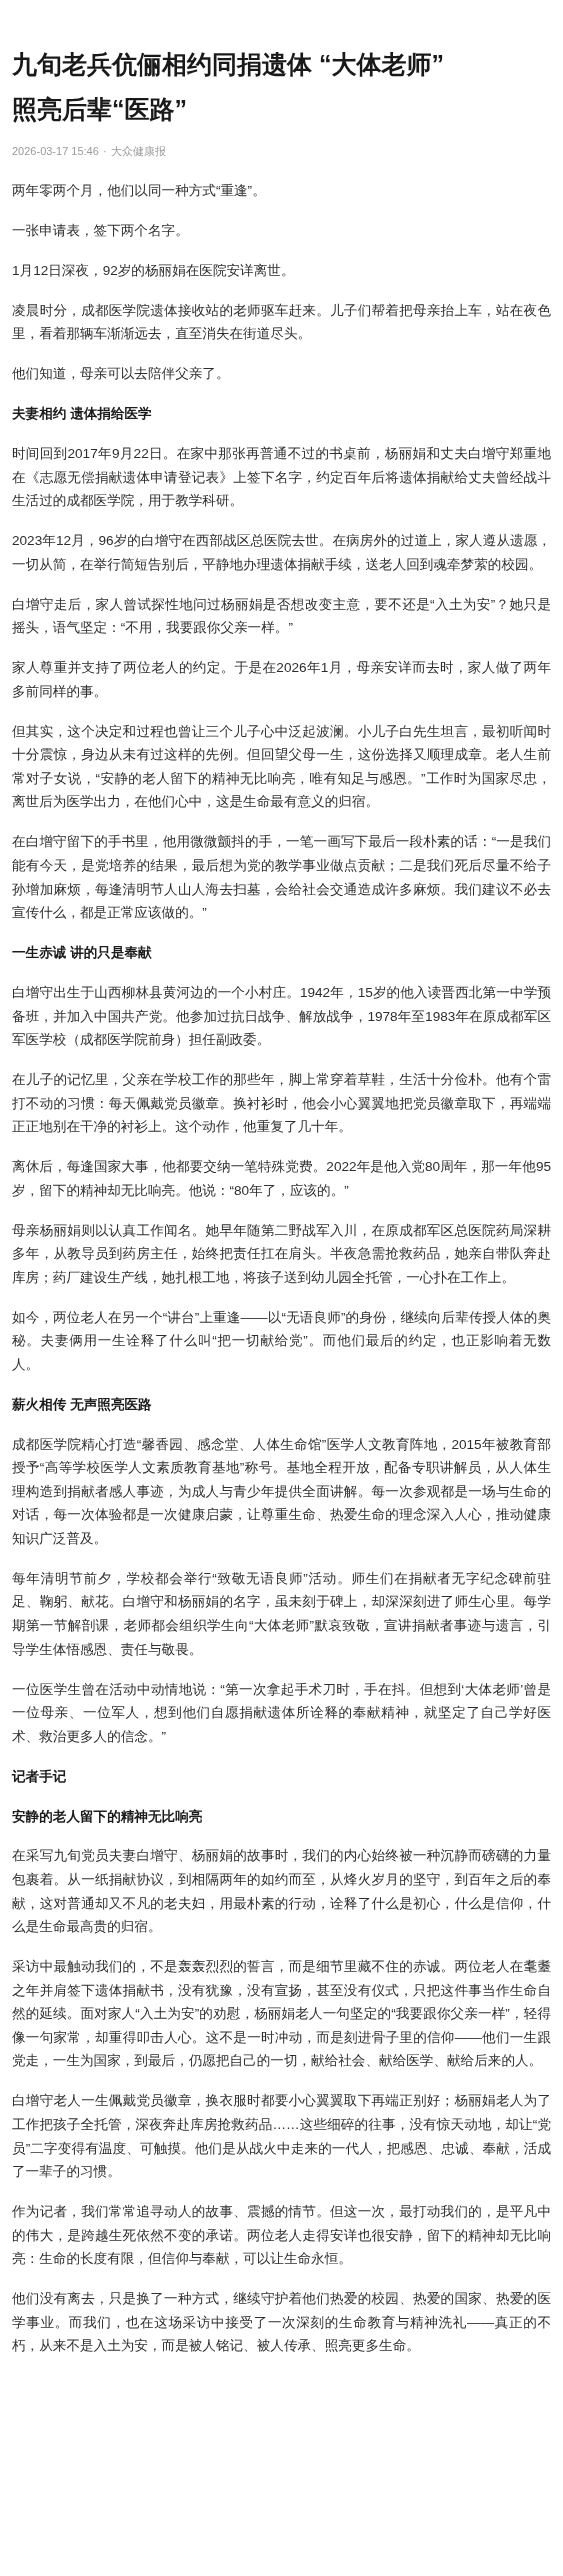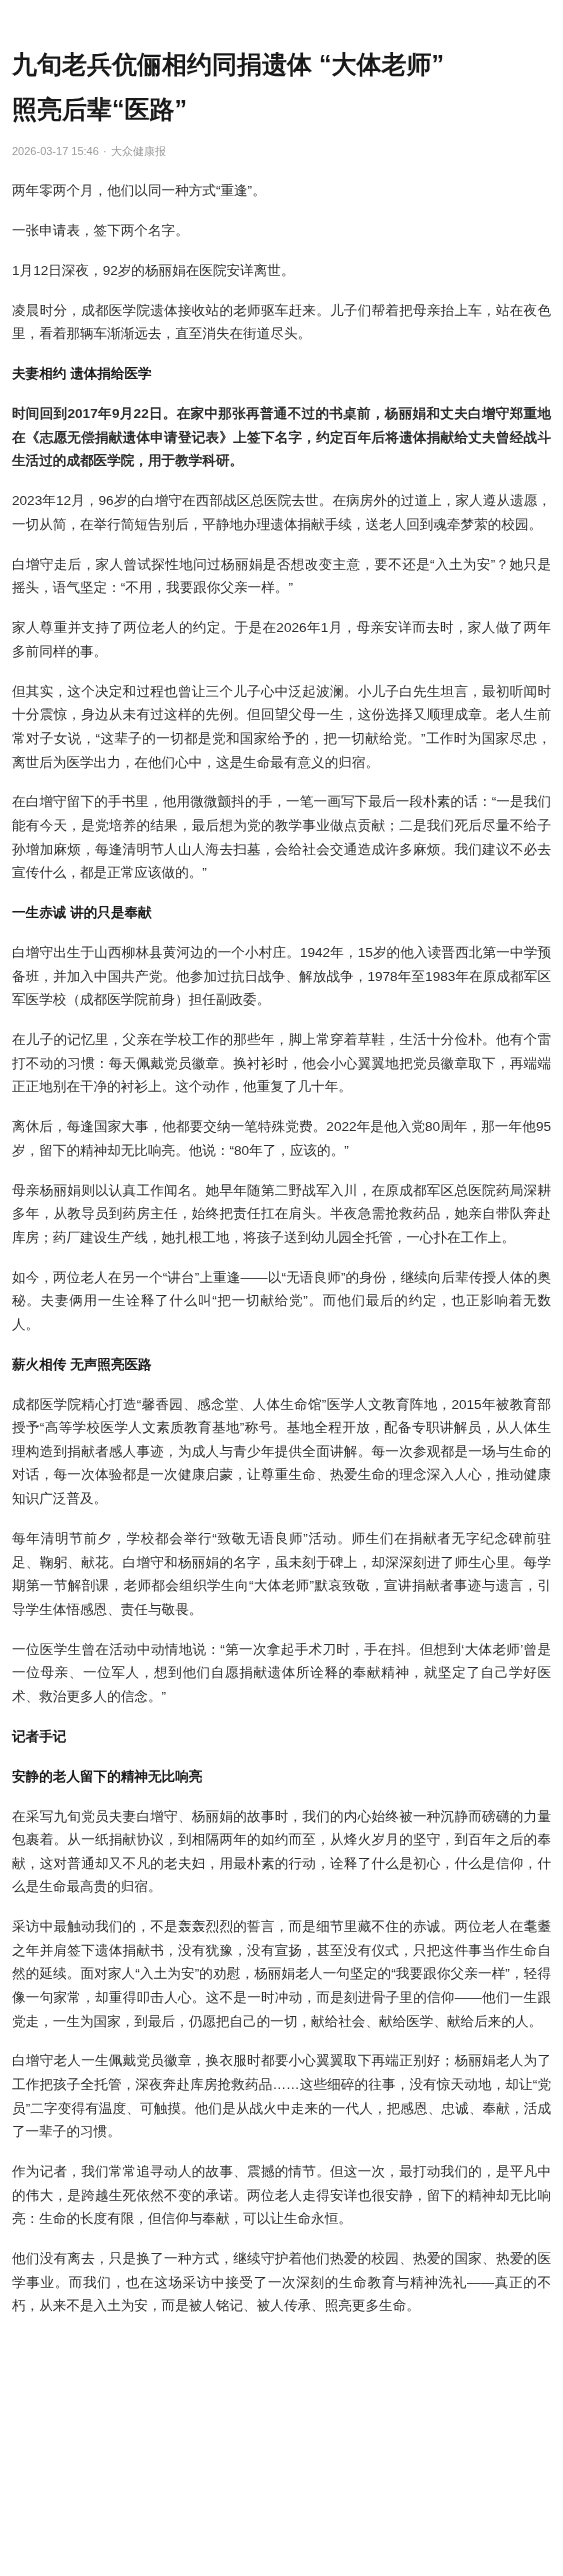--- a/index.html
+++ b/index.html
@@ -79,26 +79,27 @@
 
   <div class="article-meta" style="color: rgb(155, 155, 155);">
     <span class="meta-date">2026-03-17 15:46</span><span class="meta-sep">·</span><span class="meta-source">大众健康报</span>
   </div>
 
   <div class="article-body" id="article-body">
       <p style="color: rgb(46, 46, 46);">两年零两个月，他们以同一种方式“重逢”。</p>
       <p style="color: rgb(46, 46, 46);">一张申请表，签下两个名字。</p>
       <p style="color: rgb(46, 46, 46);">1月12日深夜，92岁的杨丽娟在医院安详离世。</p>
       <p style="color: rgb(46, 46, 46);">凌晨时分，成都医学院遗体接收站的老师驱车赶来。儿子们帮着把母亲抬上车，站在夜色里，看着那辆车渐渐远去，直至消失在街道尽头。</p>
+      <p style="color: rgb(46, 46, 46);">他们知道，母亲可以去陪伴父亲了。</p>
       <h2>夫妻相约 遗体捐给医学</h2>
-      <p style="color: rgb(46, 46, 46); font-weight: bold;">时间回到2017年9月22日。在家中那张再普通不过的书桌前，杨丽娟和丈夫白增守郑重地在《志愿无偿捐献遗体申请登记表》上签下名字，约定百年后将遗体捐献给丈夫曾经战斗生活过的成都医学院，用于教学科研。</p>
+      <p style="color: rgb(46, 46, 46);">时间回到2017年9月22日。在家中那张再普通不过的书桌前，杨丽娟和丈夫白增守郑重地在《志愿无偿捐献遗体申请登记表》上签下名字，约定百年后将遗体捐献给丈夫曾经战斗生活过的成都医学院，用于教学科研。</p>
       <p style="color: rgb(46, 46, 46);">2023年12月，96岁的白增守在西部战区总医院去世。在病房外的过道上，家人遵从遗愿，一切从简，在举行简短告别后，平静地办理遗体捐献手续，送老人回到魂牵梦萦的校园。</p>
       <p style="color: rgb(46, 46, 46);">白增守走后，家人曾试探性地问过杨丽娟是否想改变主意，要不还是“入土为安”？她只是摇头，语气坚定：“不用，我要跟你父亲一样。”</p>
       <p style="color: rgb(46, 46, 46);">家人尊重并支持了两位老人的约定。于是在2026年1月，母亲安详而去时，家人做了两年多前同样的事。</p>
-      <p style="color: rgb(46, 46, 46);">但其实，这个决定和过程也曾让三个儿子心中泛起波澜。小儿子白先生坦言，最初听闻时十分震惊，身边从未有过这样的先例。但回望父母一生，这份选择又顺理成章。老人生前常对子女说，“这辈子的一切都是党和国家给予的，把一切献给党。”工作时为国家尽忠，离世后为医学出力，在他们心中，这是生命最有意义的归宿。</p>
+      <p style="color: rgb(46, 46, 46);">但其实，这个决定和过程也曾让三个儿子心中泛起波澜。小儿子白先生坦言，最初听闻时十分震惊，身边从未有过这样的先例。但回望父母一生，这份选择又顺理成章。老人生前常对子女说，“安静的老人留下的精神无比响亮，唯有知足与感恩。”工作时为国家尽忠，离世后为医学出力，在他们心中，这是生命最有意义的归宿。</p>
       <p style="color: rgb(46, 46, 46);">在白增守留下的手书里，他用微微颤抖的手，一笔一画写下最后一段朴素的话：“一是我们能有今天，是党培养的结果，最后想为党的教学事业做点贡献；二是我们死后尽量不给子孙增加麻烦，每逢清明节人山人海去扫墓，会给社会交通造成许多麻烦。我们建议不必去宣传什么，都是正常应该做的。”</p>
       <h2>一生赤诚 讲的只是奉献</h2>
       <p style="color: rgb(46, 46, 46);">白增守出生于山西柳林县黄河边的一个小村庄。1942年，15岁的他入读晋西北第一中学预备班，并加入中国共产党。他参加过抗日战争、解放战争，1978年至1983年在原成都军区军医学校（成都医学院前身）担任副政委。</p>
       <p style="color: rgb(46, 46, 46);">在儿子的记忆里，父亲在学校工作的那些年，脚上常穿着草鞋，生活十分俭朴。他有个雷打不动的习惯：每天佩戴党员徽章。换衬衫时，他会小心翼翼地把党员徽章取下，再端端正正地别在干净的衬衫上。这个动作，他重复了几十年。</p>
       <p style="color: rgb(46, 46, 46);">离休后，每逢国家大事，他都要交纳一笔特殊党费。2022年是他入党80周年，那一年他95岁，留下的精神却无比响亮。他说：“80年了，应该的。”</p>
       <p style="color: rgb(46, 46, 46);">母亲杨丽娟则以认真工作闻名。她早年随第二野战军入川，在原成都军区总医院药局深耕多年，从教导员到药房主任，始终把责任扛在肩头。半夜急需抢救药品，她亲自带队奔赴库房；药厂建设生产线，她扎根工地，将孩子送到幼儿园全托管，一心扑在工作上。</p>
       <p style="color: rgb(46, 46, 46);">如今，两位老人在另一个“讲台”上重逢——以“无语良师”的身份，继续向后辈传授人体的奥秘。夫妻俩用一生诠释了什么叫“把一切献给党”。而他们最后的约定，也正影响着无数人。</p>
       <h2>薪火相传 无声照亮医路</h2>
       <p style="color: rgb(46, 46, 46);">成都医学院精心打造“馨香园、感念堂、人体生命馆”医学人文教育阵地，2015年被教育部授予“高等学校医学人文素质教育基地”称号。基地全程开放，配备专职讲解员，从人体生理构造到捐献者感人事迹，为成人与青少年提供全面讲解。每一次参观都是一场与生命的对话，每一次体验都是一次健康启蒙，让尊重生命、热爱生命的理念深入人心，推动健康知识广泛普及。</p>
       <p style="color: rgb(46, 46, 46);">每年清明节前夕，学校都会举行“致敬无语良师”活动。师生们在捐献者无字纪念碑前驻足、鞠躬、献花。白增守和杨丽娟的名字，虽未刻于碑上，却深深刻进了师生心里。每学期第一节解剖课，老师都会组织学生向“大体老师”默哀致敬，宣讲捐献者事迹与遗言，引导学生体悟感恩、责任与敬畏。</p>

